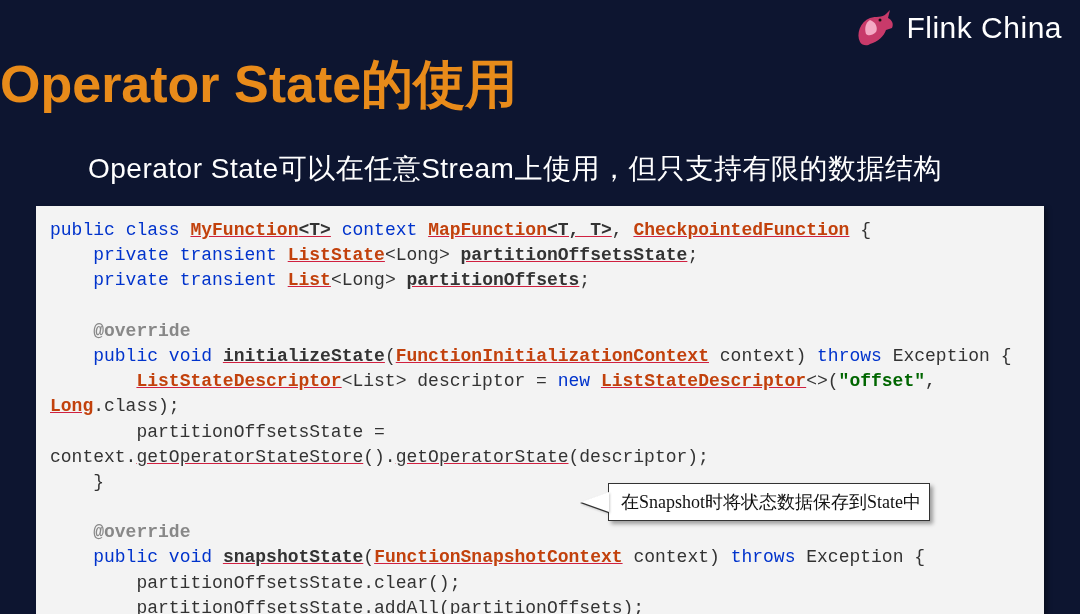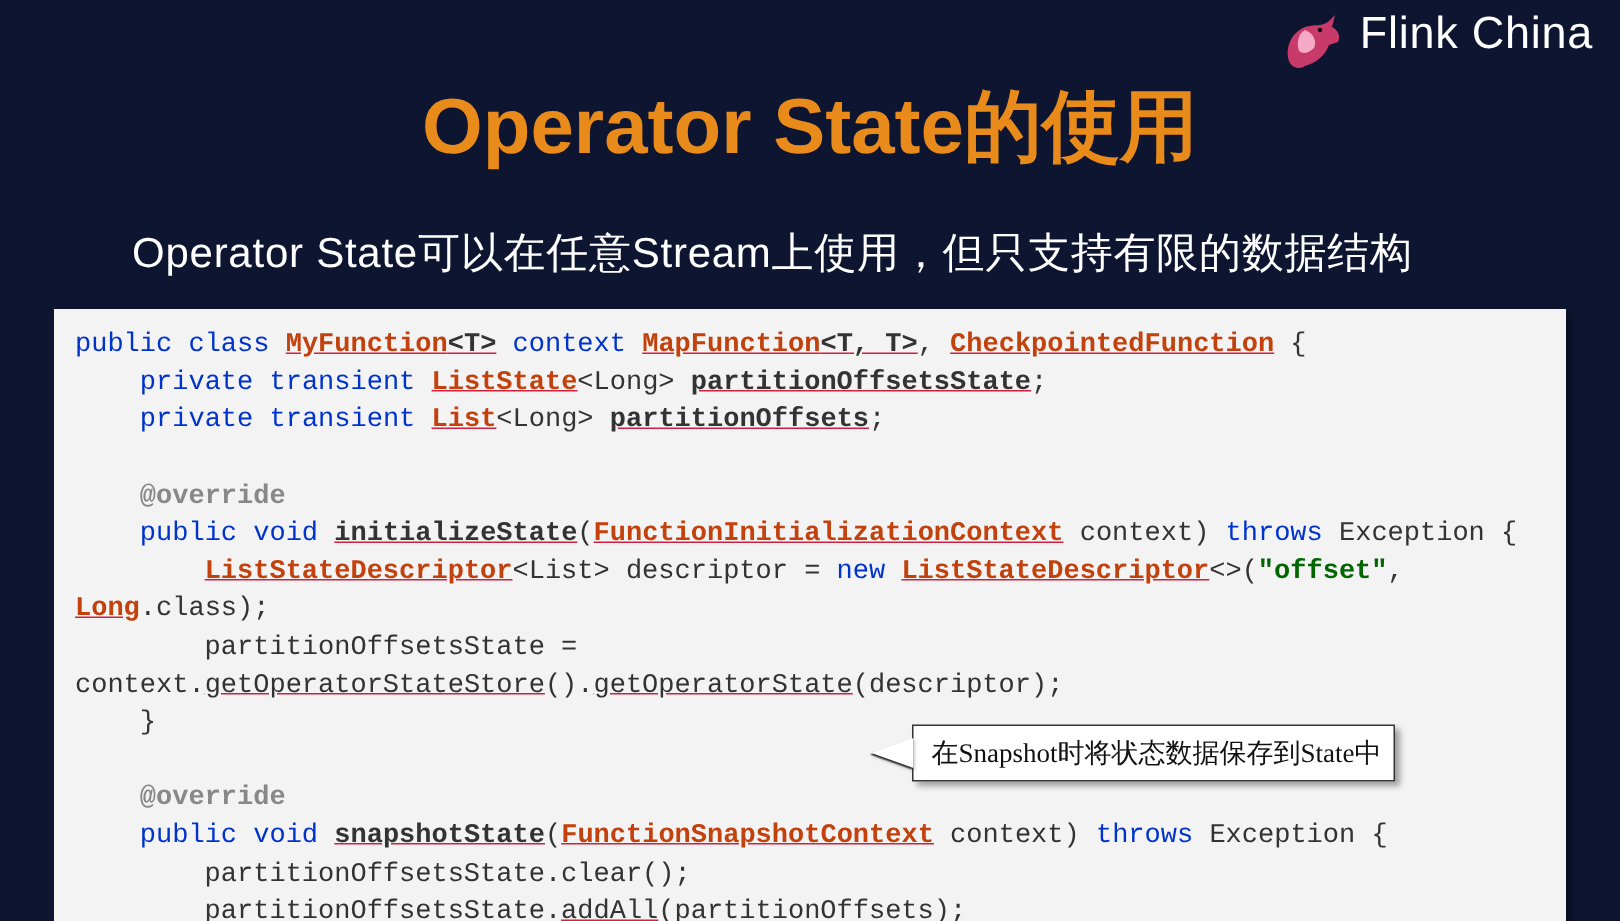--- a/index.html
+++ b/index.html
@@ -7,37 +7,37 @@
   body {
     background: #0d1530;
     font-family: "Segoe UI", Arial, sans-serif;
     position: relative;
   }
   .logo-area {
     position: absolute;
     top: 6px;
     right: 18px;
     display: flex;
-    align-items: flex-start;
+    align-items: center;
     gap: 10px;
     z-index: 5;
   }
   .logo-icon {
     width: 44px;
     height: 44px;
     position: relative;
   }
   .logo-text {
     color: #fff;
     font-size: 30px;
     font-weight: 400;
     letter-spacing: 0.5px;
   }
   .title {
-    text-align: center;
+    text-align: left;
     color: #e88b1a;
     font-size: 52px;
     font-weight: 700;
     padding-top: 50px;
   }
   .subtitle {
     color: #fff;
     font-size: 28px;
     font-weight: 400;
     padding: 30px 60px 18px 88px;

